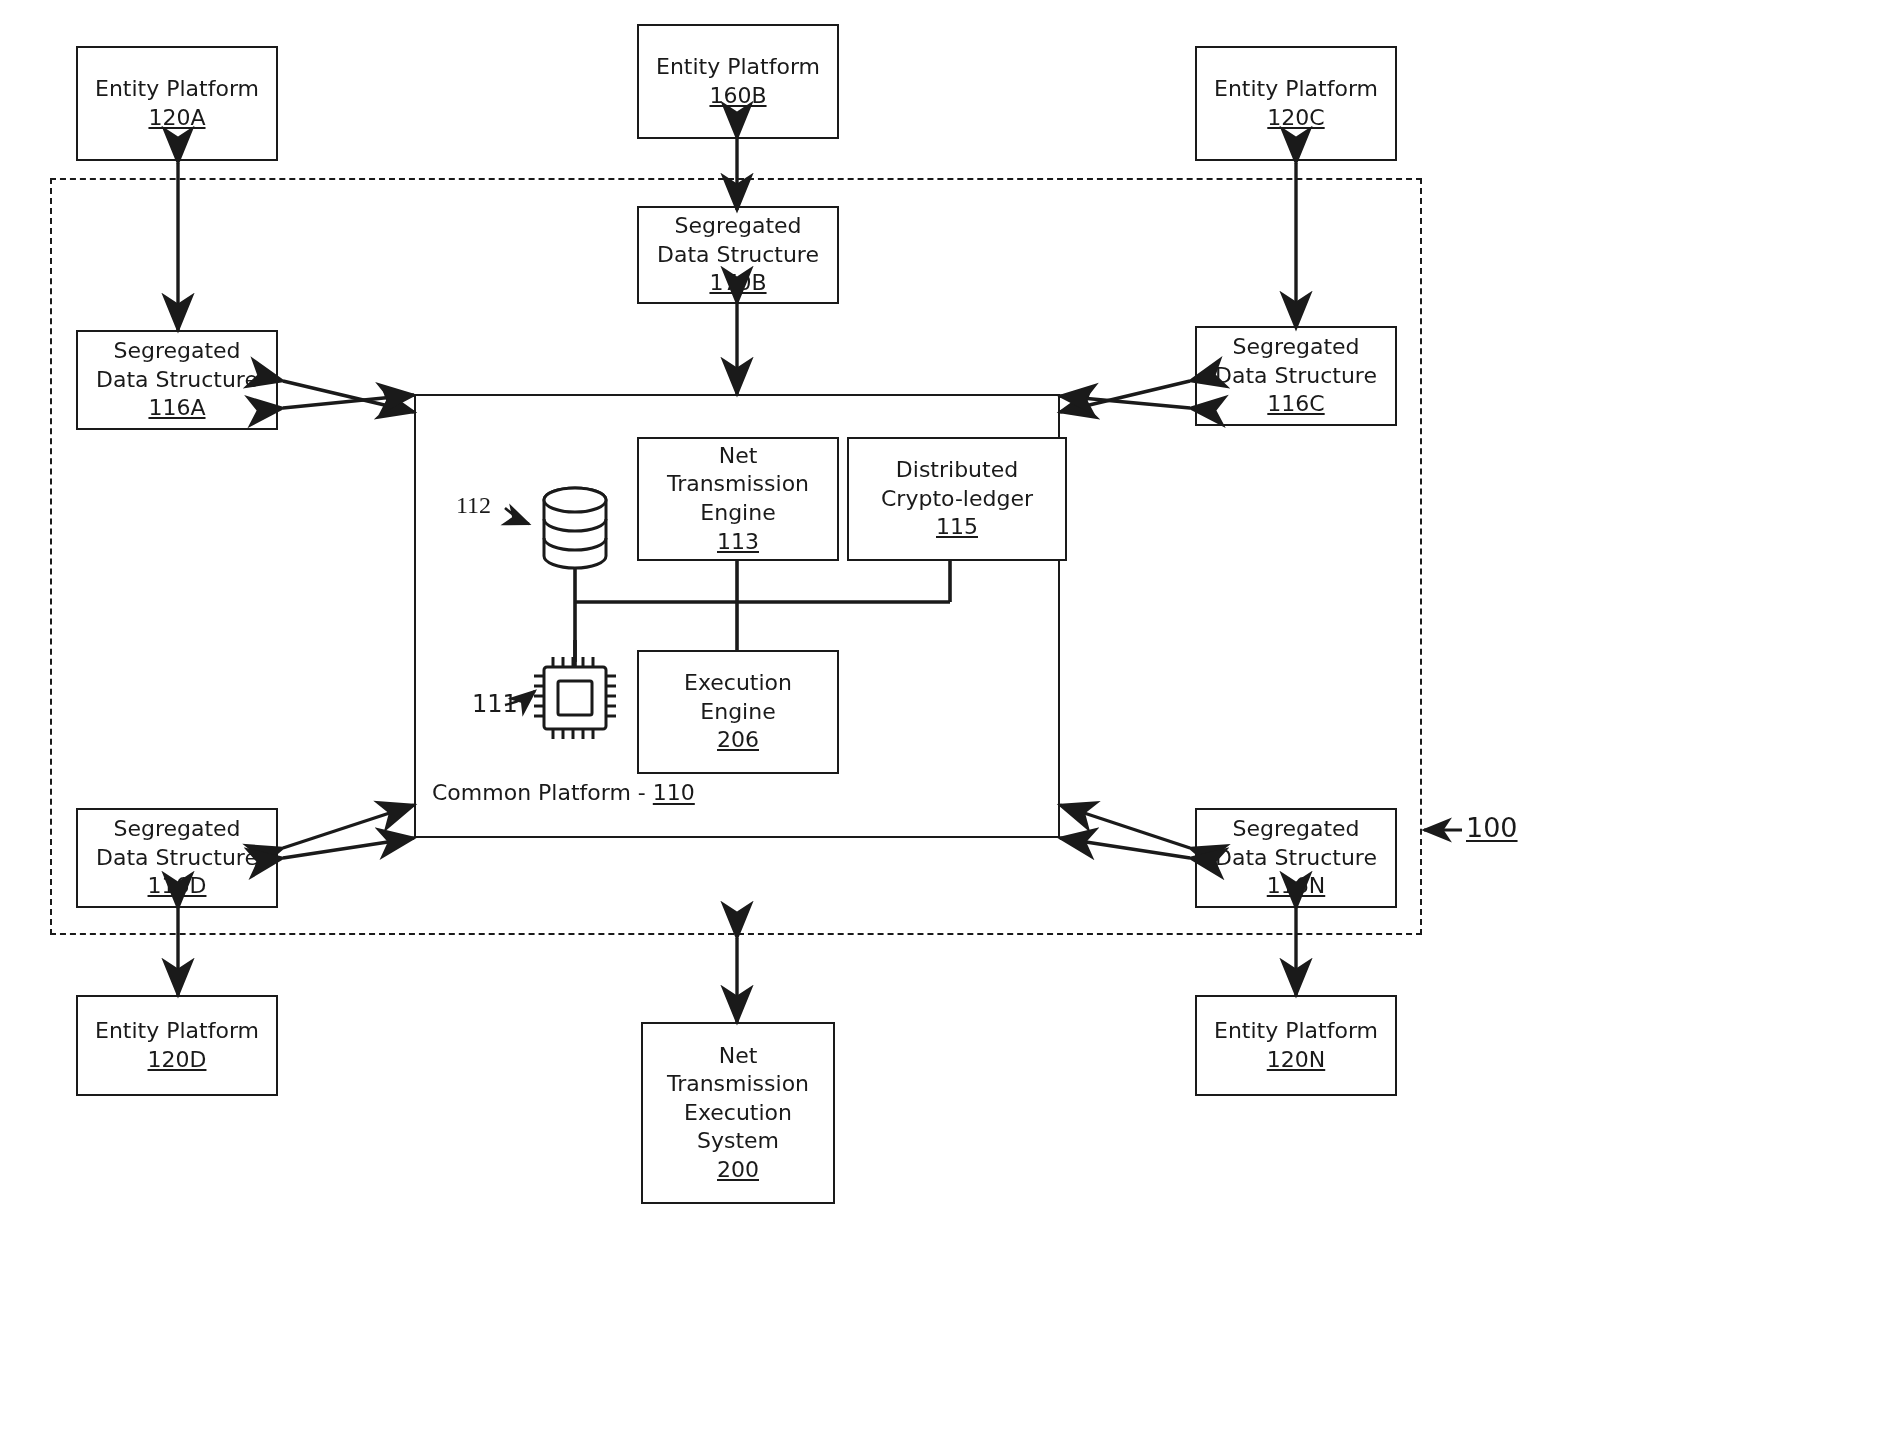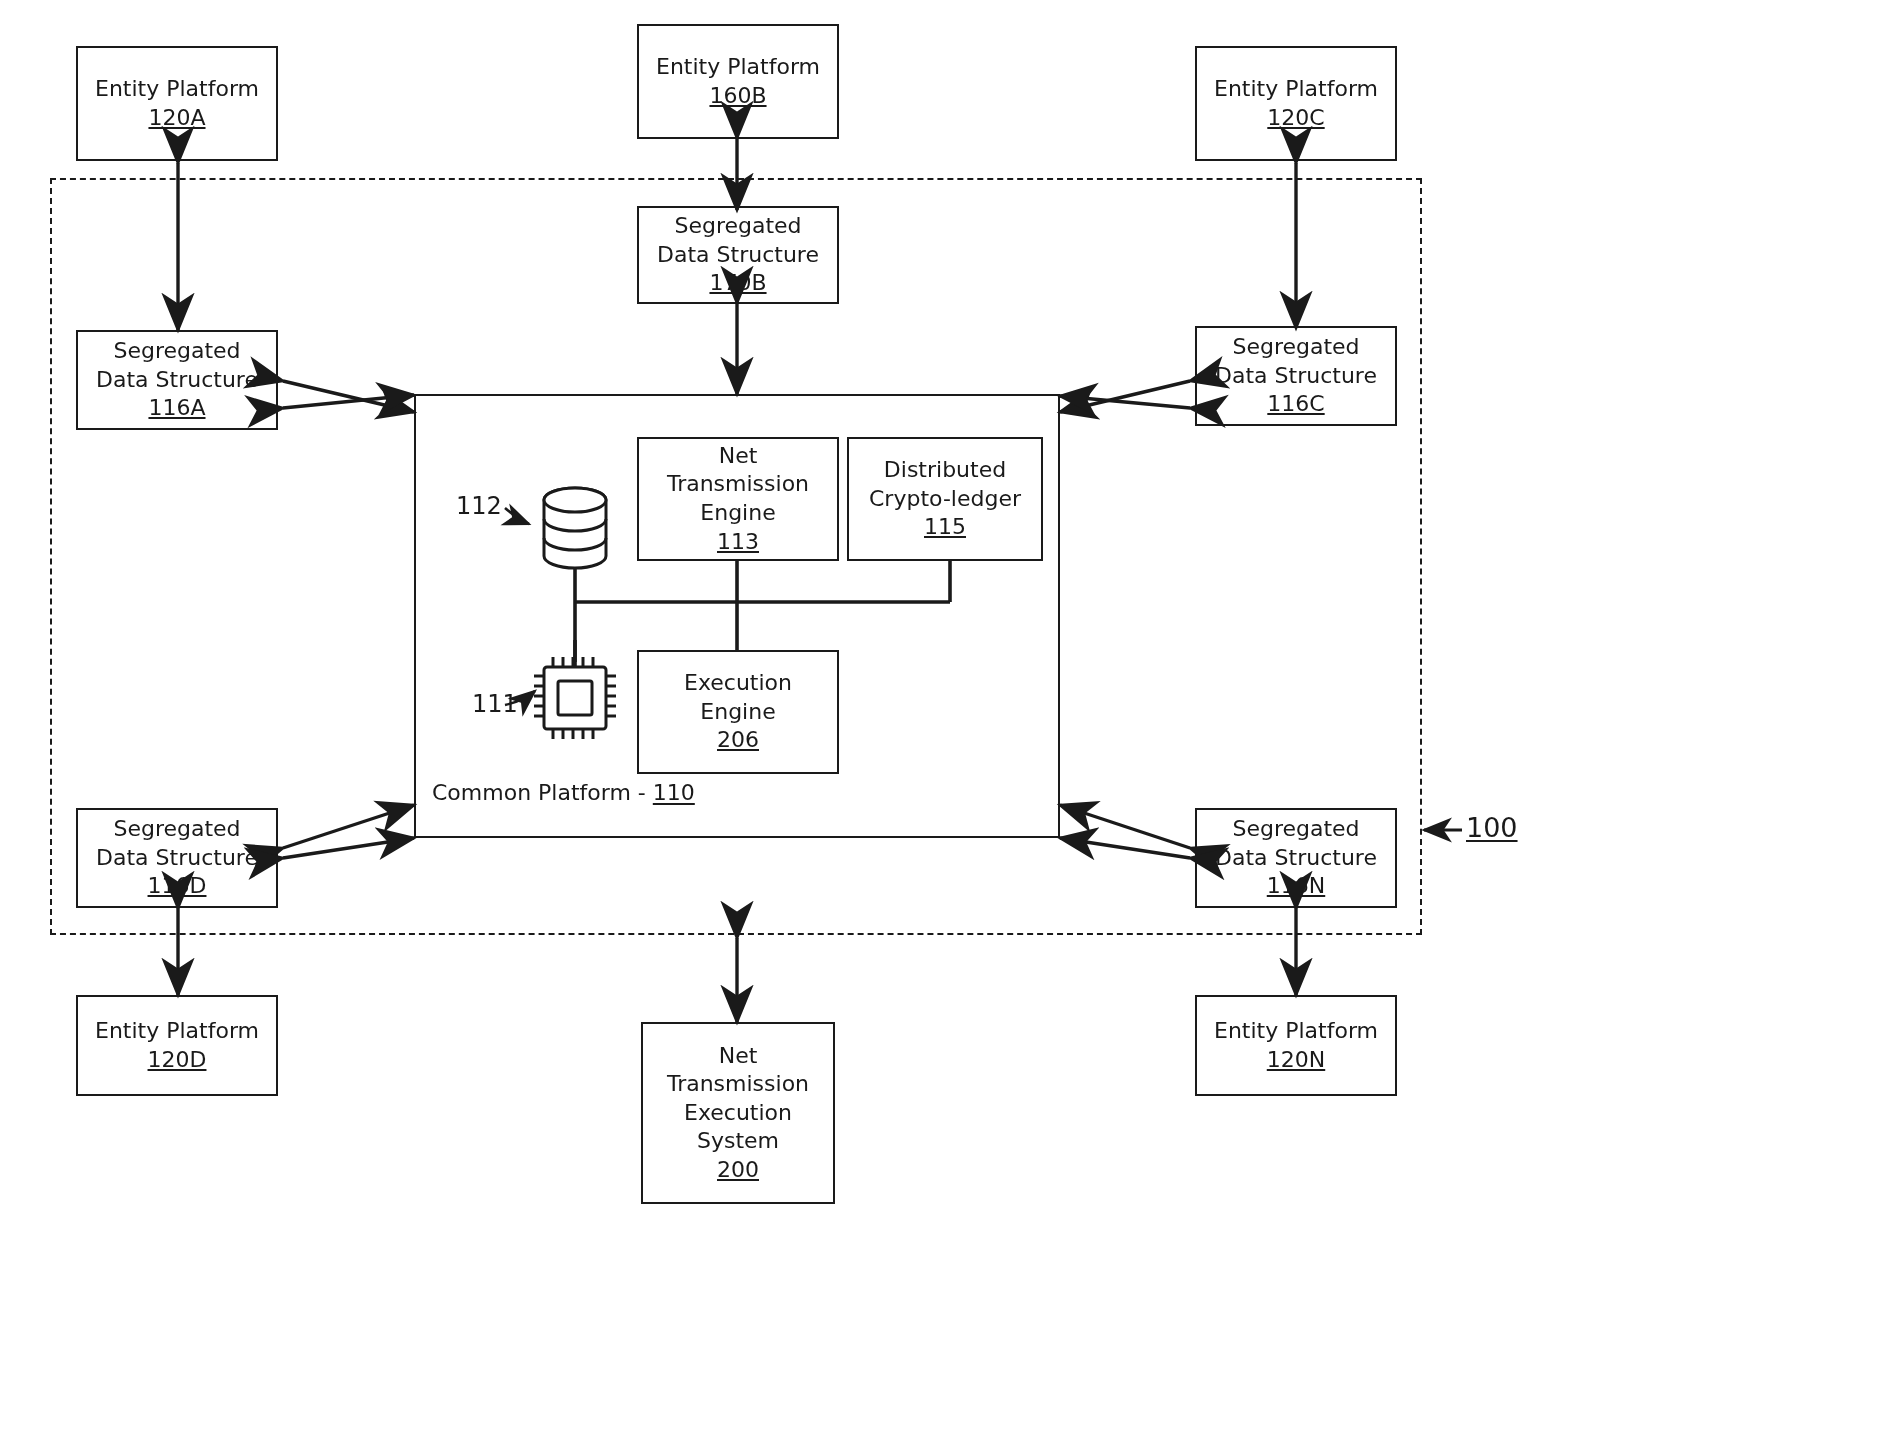--- a/index.html
+++ b/index.html
@@ -206,21 +206,21 @@
     </defs>
     <g stroke="#1a1a1a" stroke-width="2.6" fill="none">
       <path d="M505,705 q18,-4 30,-14" marker-end="url(#ah2)"></path>
     </g>
 
     <g stroke="#1a1a1a" stroke-width="2.8" fill="none">
       <line x1="1462" y1="830" x2="1424" y2="830" marker-end="url(#ah2)"></line>
     </g>
   </svg>
 
-  <div class="callout" style="left:456px; top:492px;">
+  <div class="callout" style="left:456px; top:492px;font-family:Liberation Serif, serif;">
     <span>112</span>
   </div>
   <div class="callout" style="left:456px; top:690px;margin-left:16px;">
     <span>111</span>
   </div>
   <div class="callout underlined" style="left:1466px; top:812px; font-size:27px;">
     <span>100</span>
   </div>
 
   <div class="box" style="left:76px; top:46px; width:202px; height:115px;">
@@ -278,21 +278,21 @@
     <span class="ln ref">116N</span>
   </div>
 
   <div class="box" style="left:637px; top:437px; width:202px; height:124px;">
     <span class="ln">Net</span>
     <span class="ln">Transmission</span>
     <span class="ln">Engine</span>
     <span class="ln ref">113</span>
   </div>
 
-  <div class="box" style="left:847px; top:437px; width:196px; height:124px;justify-content:center;">
+  <div class="box" style="left:847px; top:437px; width:220px; height:124px;justify-content:center;">
     <span class="ln">Distributed</span>
     <span class="ln">Crypto-ledger</span>
     <span class="ln ref">115</span>
   </div>
 
   <div class="box" style="left:637px; top:650px; width:202px; height:124px;">
     <span class="ln">Execution</span>
     <span class="ln">Engine</span>
     <span class="ln ref">206</span>
   </div>

